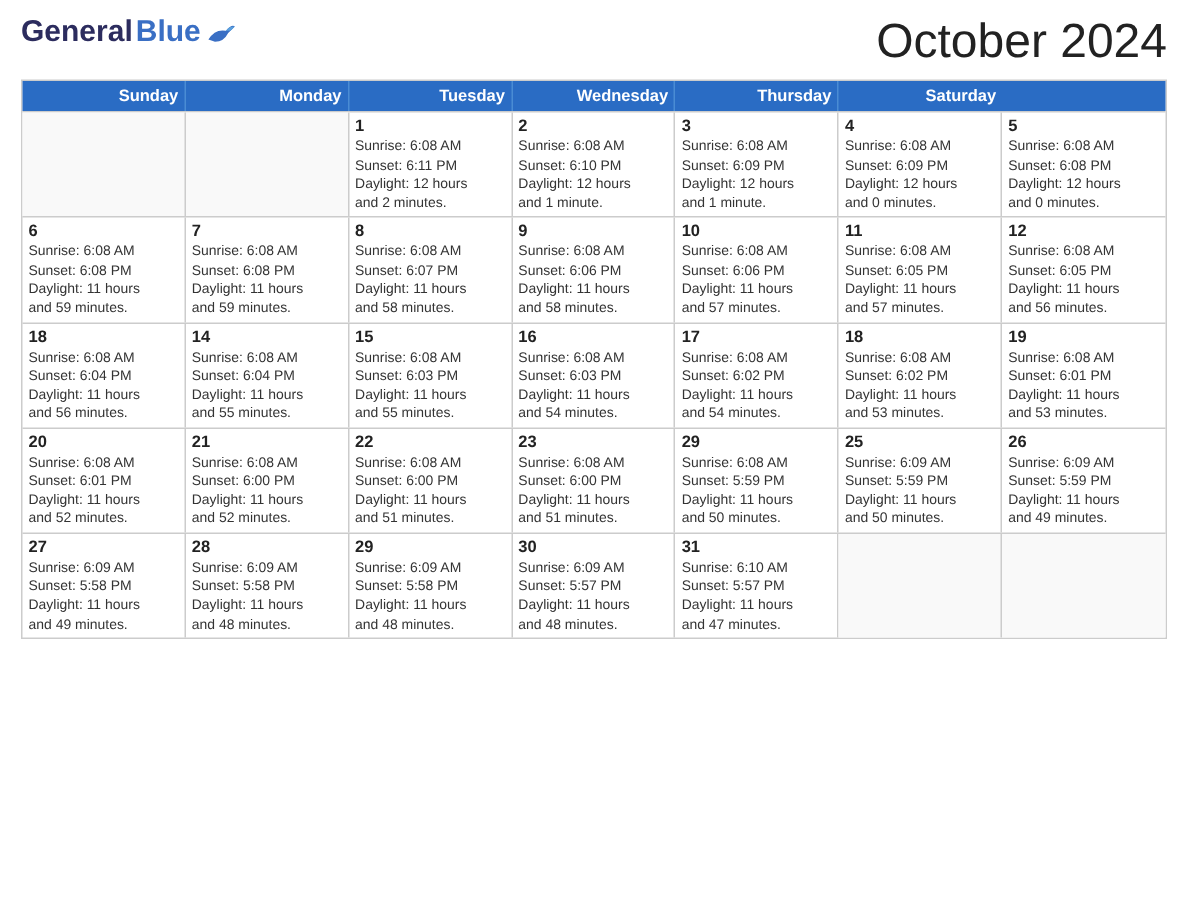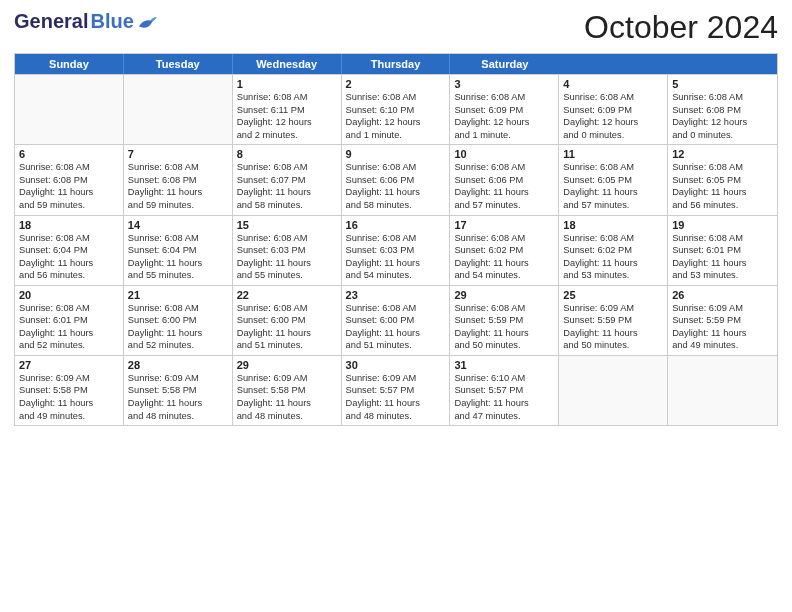--- a/index.html
+++ b/index.html
@@ -66,21 +66,21 @@
     .cal-header-row {
       display: grid;
       grid-template-columns: repeat(7, 1fr);
       background: #2a6cc4;
     }
     .cal-header-cell {
       color: #fff;
       font-size: 11px;
       font-weight: bold;
       padding: 4px 4px;
-      text-align: center;
+      text-align: right;
       border-right: 1px solid #4a8cd4;
     }
     .cal-header-cell:last-child { border-right: none; }
     .cal-body {
       flex: 1;
       display: flex;
       flex-direction: column;
     }
     .cal-week {
       display: grid;
@@ -129,20 +129,21 @@
       </div>
     </div>
     <div class="title-block">
       <div class="month-title">October 2024</div>
     </div>
   </div>
 
   <div class="calendar">
     <div class="cal-header-row">
     <div class="cal-header-cell">Sunday</div>
+        <div class="cal-header-cell">Monday</div>
         <div class="cal-header-cell">Tuesday</div>
         <div class="cal-header-cell">Wednesday</div>
         <div class="cal-header-cell">Thursday</div>
         <div class="cal-header-cell">Saturday</div>
       </div>
     <div class="cal-body">
     <div class="cal-week">
           <div class="cal-cell empty"></div>
           <div class="cal-cell empty"></div>
           <div class="cal-cell">

